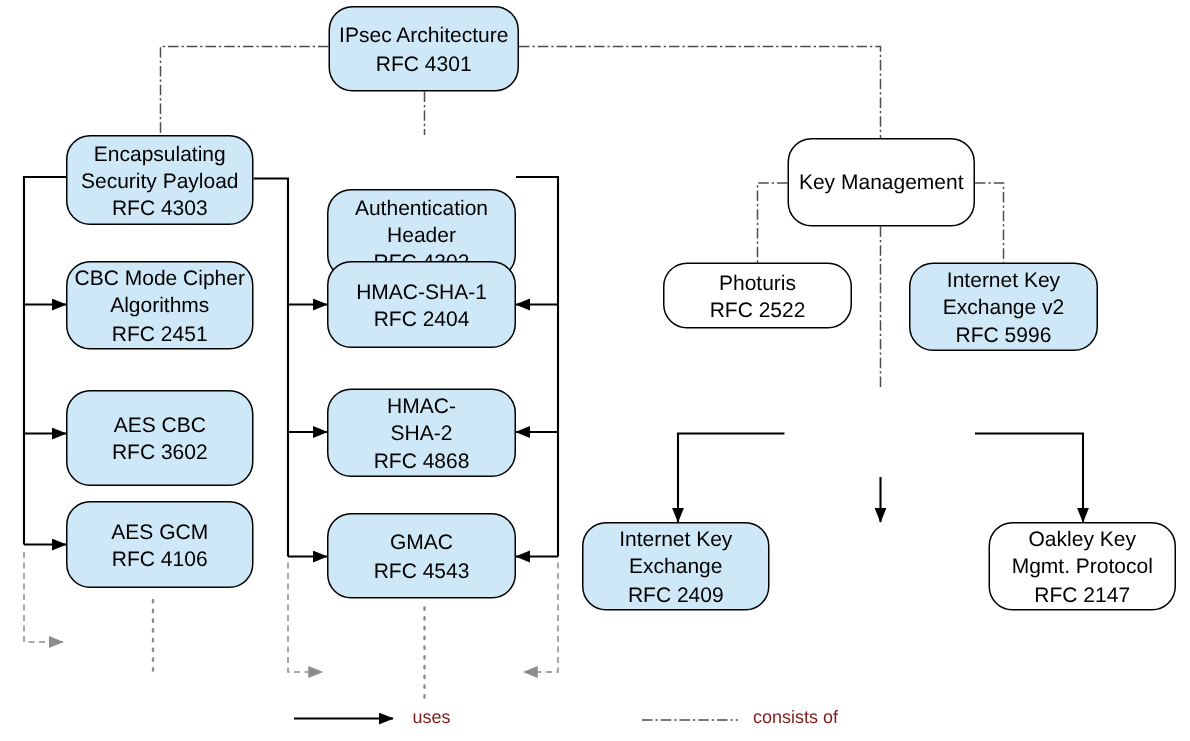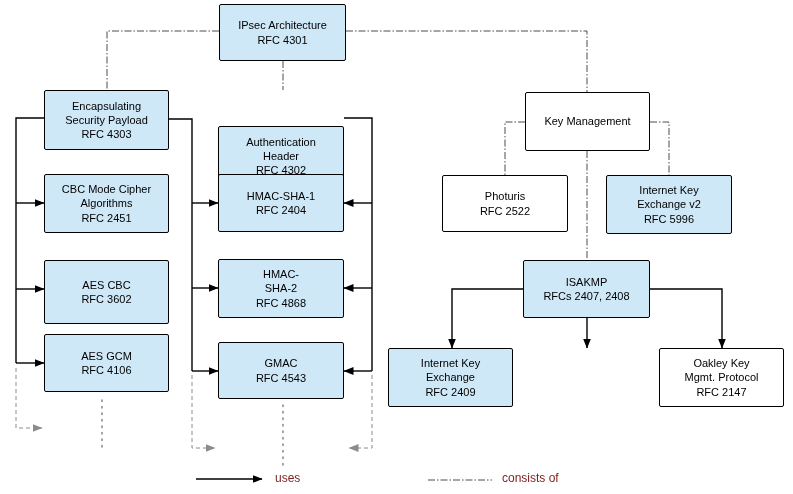--- a/index.html
+++ b/index.html
@@ -8,40 +8,40 @@
     width:793px;height:494px;
     background:#ffffff;
     font-family:"Liberation Sans", sans-serif;
     overflow:hidden;
   }
   #wires{position:absolute;left:0;top:0;width:793px;height:494px;}
   .node{
     position:absolute;
     box-sizing:border-box;
     border:1.4px solid #000000;
-    border-radius:2px;
+    border-radius:16px;
     background:#cfe8f7;
     display:flex;align-items:center;justify-content:center;
     text-align:center;
-    font-size:11px;line-height:1.3;color:#000000;
+    font-size:14px;line-height:1.3;color:#000000;
     white-space:pre-line;
     padding:2px;
   }
   .node.white{background:#ffffff;}
   .n-ipsec   {left:219px;top:4px;  width:127px;height:57px;}
   .n-esp     {left:44px; top:90px; width:125px;height:60px;}
   .n-cbc     {left:44px; top:174px;width:125px;height:59px;}
   .n-aescbc  {left:44px; top:260px;width:125px;height:64px;}
   .n-aesgcm  {left:44px; top:334px;width:125px;height:58px;}
   .n-ah      {left:218px;top:90px; width:126px;height:60px;margin-top:36px;}
   .n-hmac1   {left:218px;top:174px;width:126px;height:58px;}
   .n-hmac2   {left:218px;top:259px;width:126px;height:59px;}
   .n-gmac    {left:218px;top:342px;width:126px;height:57px;}
   .n-km      {left:525px;top:92px; width:125px;height:59px;}
-  .n-photuris{left:442px;top:175px;width:126px;height:57px;}
+  .n-photuris{left:442px;top:175px;width:126px;height:44px;}
   .n-ikev2   {left:606px;top:175px;width:126px;height:59px;}
   .n-isakmp  {left:523px;top:260px;width:127px;height:58px;}
   .n-ike     {left:388px;top:348px;width:125px;height:59px;}
   .n-gdoi    {left:523px;top:348px;width:127px;height:59px;}
   .n-oakley  {left:659px;top:348px;width:125px;height:59px;}
   .legend-label{
     position:absolute;
     font-size:12px;color:#7f1d1d;
   }
   .l-uses{left:275px;top:471px;}
@@ -130,22 +130,20 @@
 SHA-2
 RFC 4868</div>
   <div class="node n-gmac">GMAC
 RFC 4543</div>
   <div class="node white n-km">Key Management</div>
   <div class="node white n-photuris">Photuris
 RFC 2522</div>
   <div class="node n-ikev2">Internet Key
 Exchange v2
 RFC 5996</div>
-  <div class="node n-isakmp">ISAKMP
-RFCs 2407, 2408</div>
   <div class="node n-ike">Internet Key
 Exchange
 RFC 2409</div>
   <div class="node white n-oakley">Oakley Key
 Mgmt. Protocol
 RFC 2147</div>
 
   <div class="legend-label l-uses">uses</div>
   <div class="legend-label l-consists">consists of</div>
 

